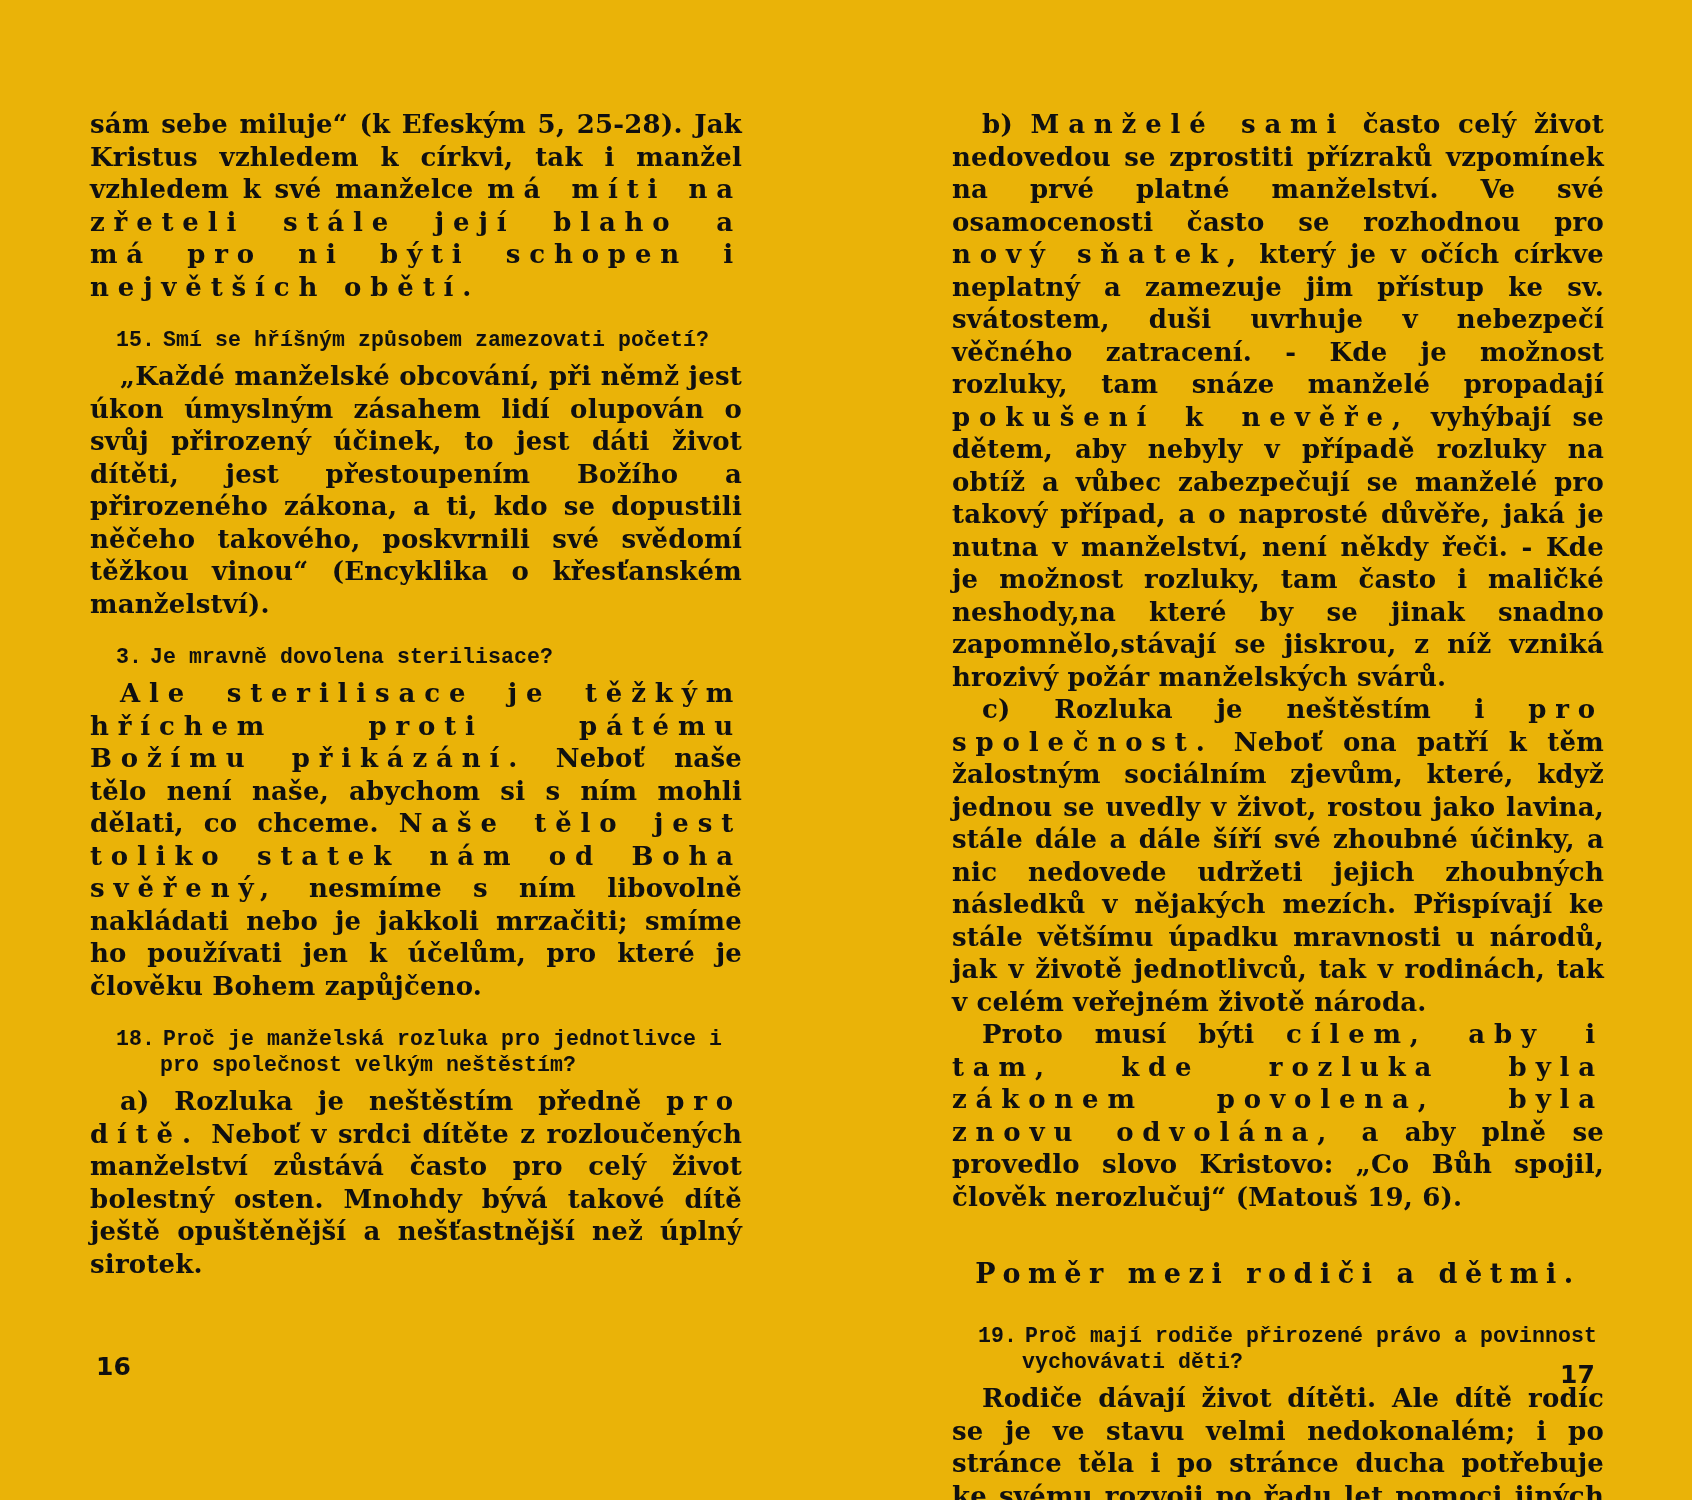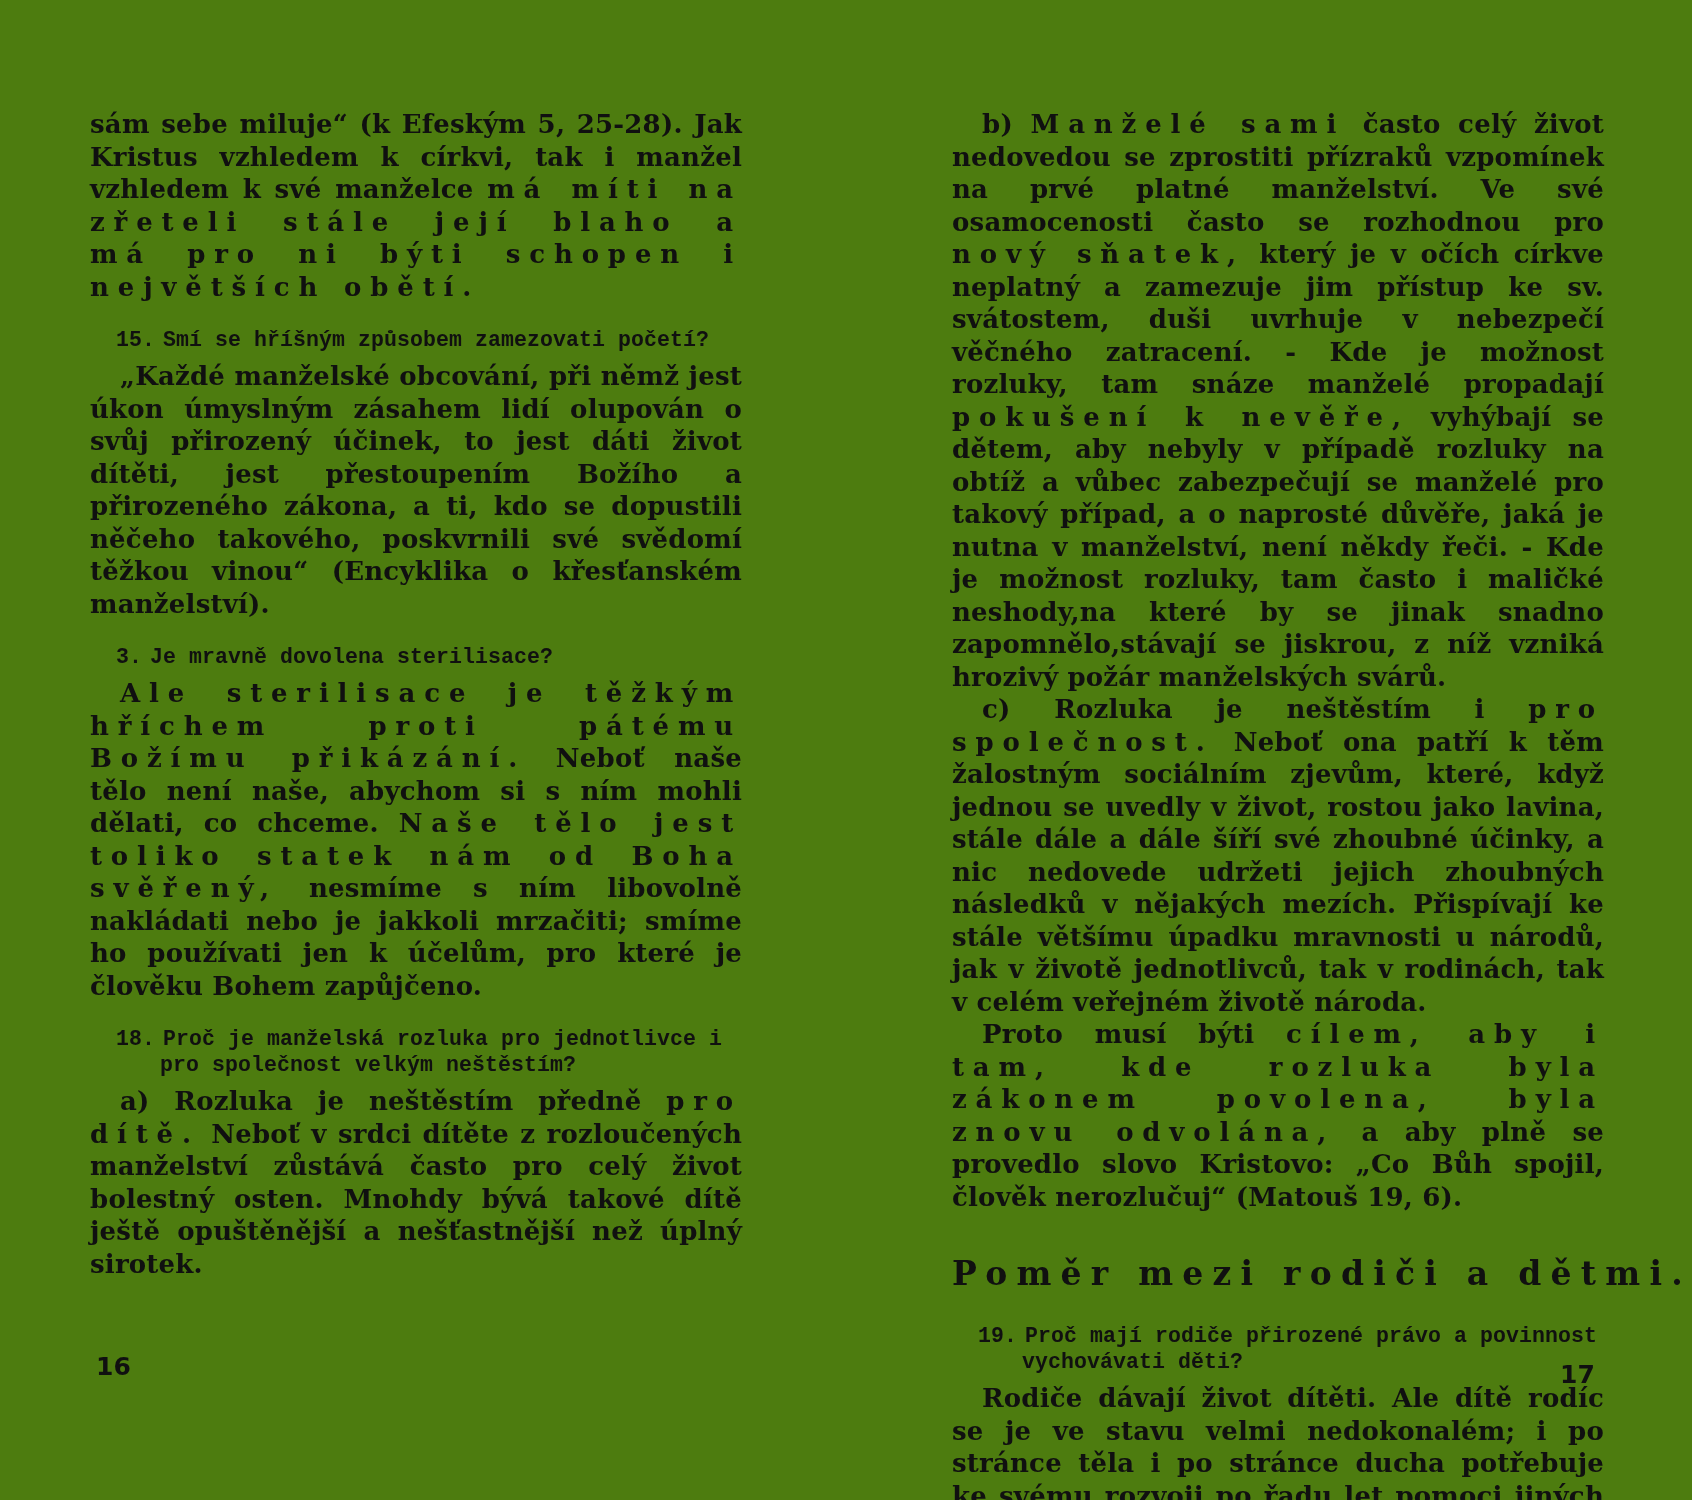--- a/index.html
+++ b/index.html
@@ -4,21 +4,21 @@
 <style>
   html, body {
     margin: 0;
     padding: 0;
     background: #ffffff;
   }
   .spread {
     position: relative;
     width: 1692px;
     height: 1500px;
-    background: #4d7c0f;
+    background: #eab308;
     color: #101010;
     font-family: "DejaVu Serif", serif;
     font-weight: 700;
     overflow: hidden;
   }
   .page-text {
     position: absolute;
     top: 108px;
     width: 652px;
   }
@@ -47,21 +47,21 @@
     letter-spacing: 0.1px;
     padding-left: 70px;
     text-indent: -44px;
     text-align: left;
   }
   h3.question .q-num { padding-right: 8px; }
 
   h2.section-title {
     margin: 42px 0 30px 0;
     font-family: "DejaVu Serif", serif;
-    font-size: 33px;
+    font-size: 27px;
     line-height: 38px;
     font-weight: 700;
     letter-spacing: 0.28em;
     text-align: center;
     white-space: nowrap;
   }
 
   .pagenum {
     position: absolute;
     font-family: "DejaVu Sans", sans-serif;

